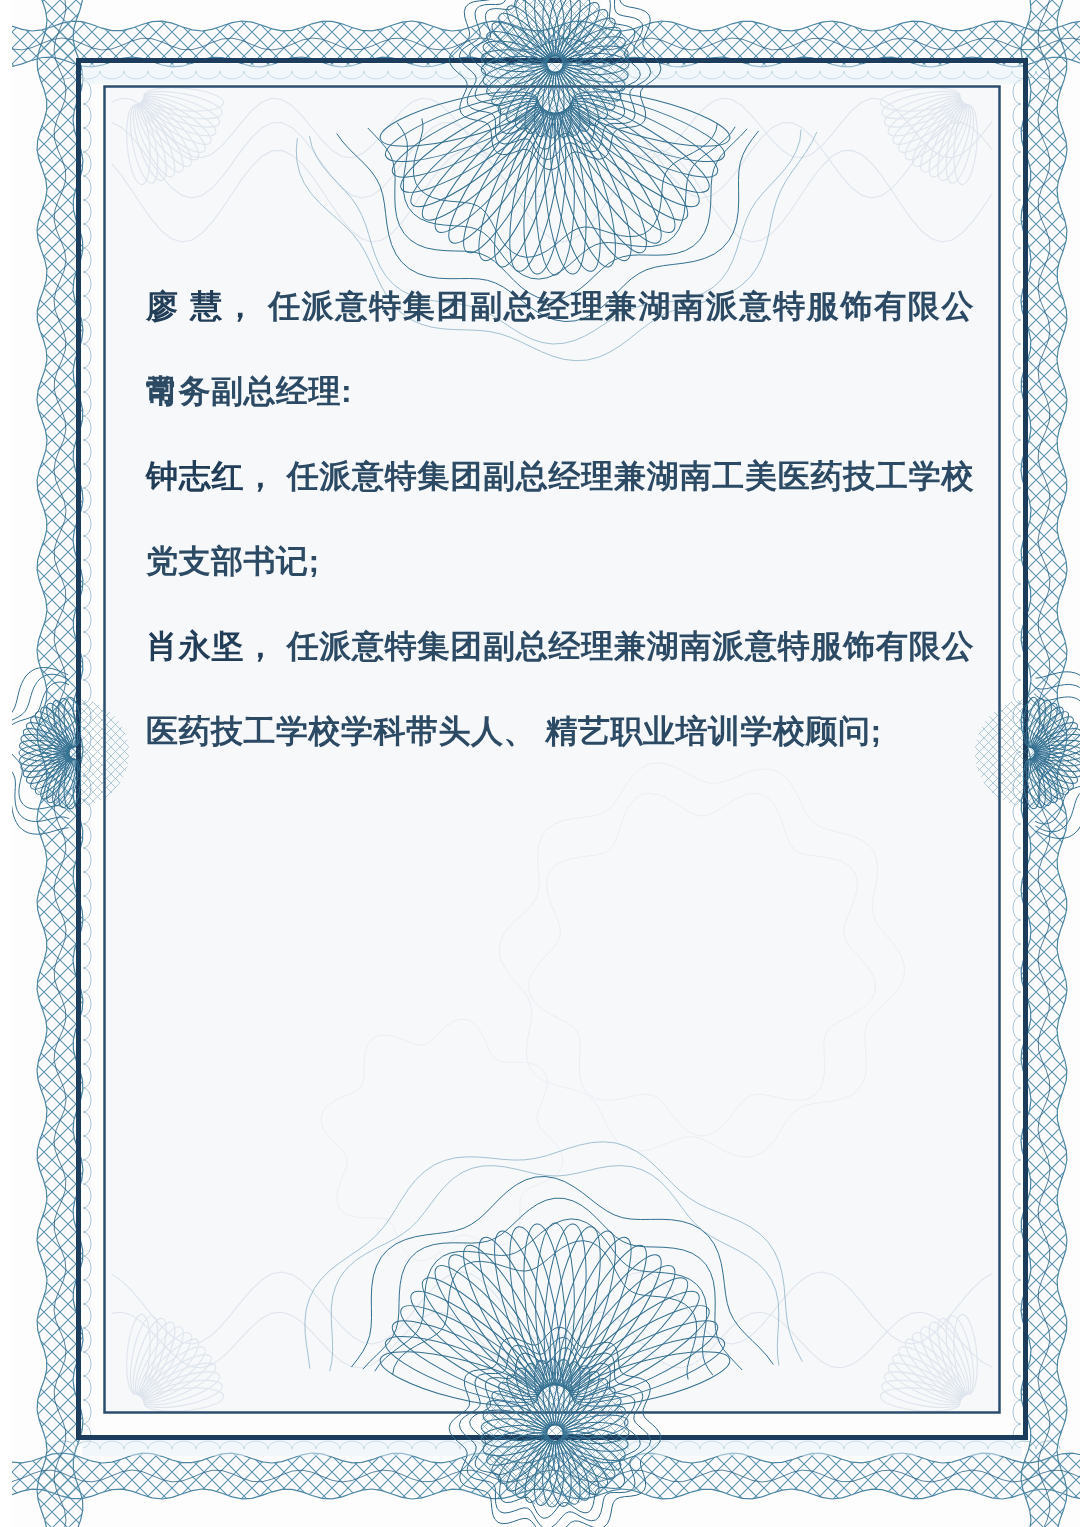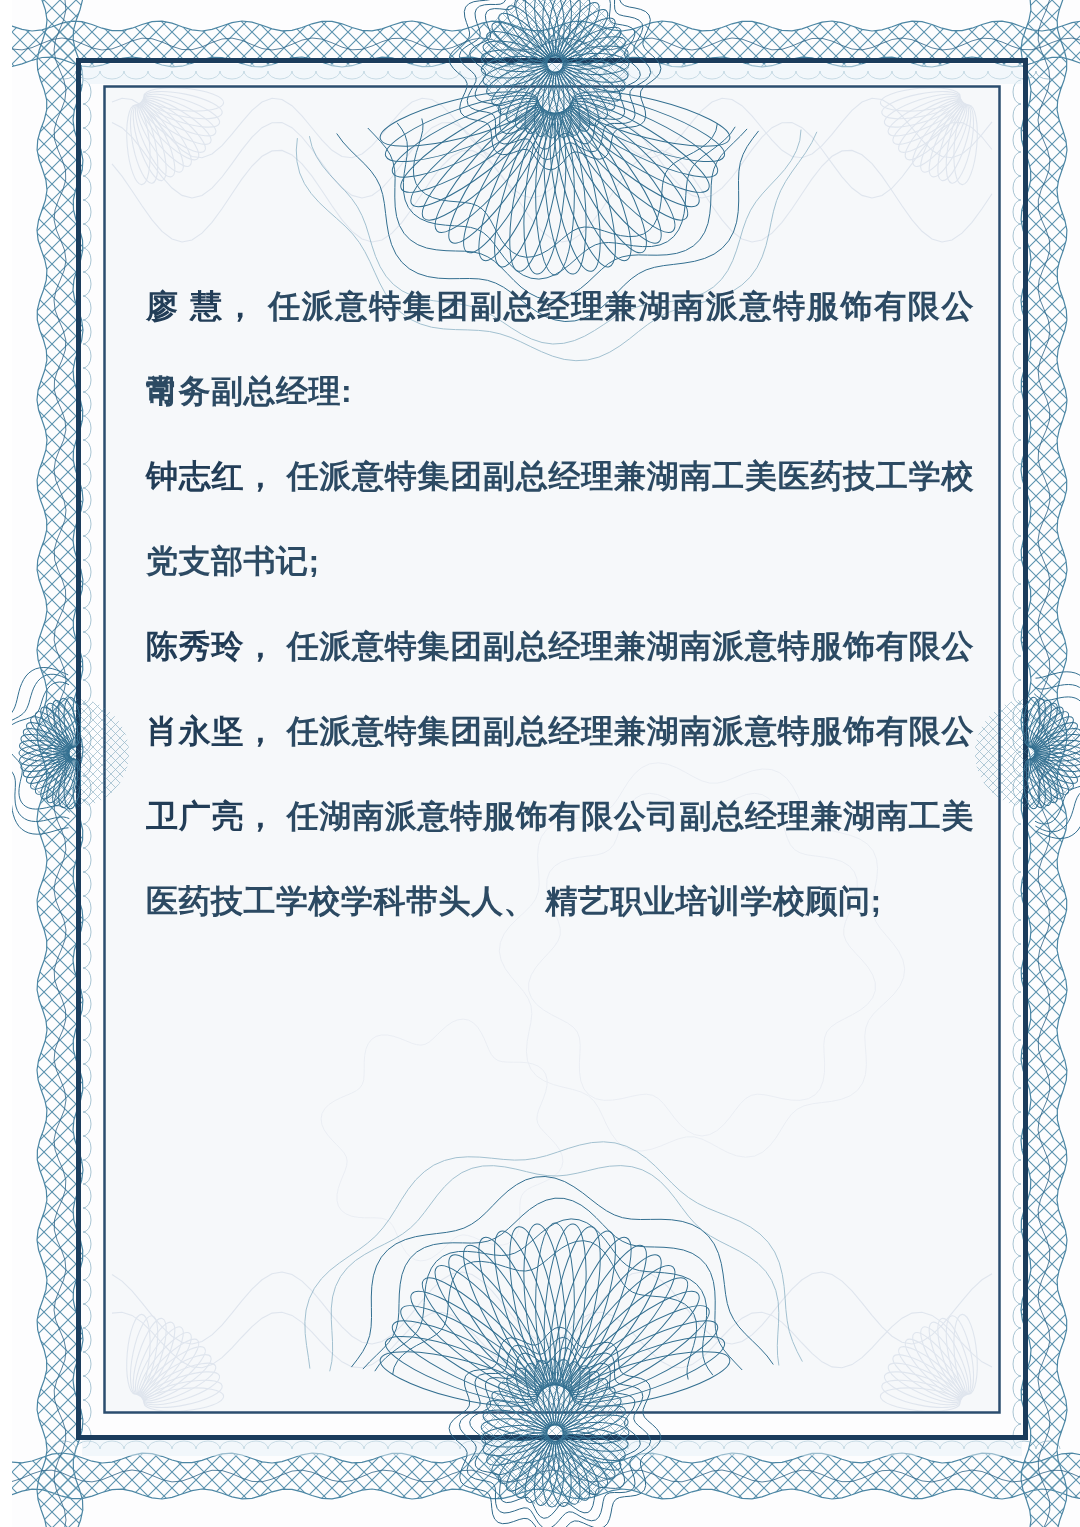--- a/index.html
+++ b/index.html
@@ -331,18 +331,16 @@
       </g>
       <circle cx="543" cy="1433" r="74" fill="url(#meshF)" stroke="none" opacity="0.6"></circle>
       <circle cx="63" cy="753" r="54" fill="url(#meshF)" stroke="none" opacity="0.5"></circle>
       <circle cx="1017" cy="753" r="54" fill="url(#meshF)" stroke="none" opacity="0.5"></circle>
     </svg>
   <div class="text-block" id="lines">
       <div class="line just"><span class="pname">廖 慧，</span> <span>任派意特集团副总经理兼湖南派意特服饰有限公司</span></div>
       <div class="line"><span>常务副总经理:</span></div>
       <div class="line just"><span class="pname">钟志红，</span> <span>任派意特集团副总经理兼湖南工美医药技工学校</span></div>
       <div class="line"><span>党支部书记;</span></div>
-      <div class="line just"><span class="pname">陈秀玲，</span> <span>任派意特集团副总经理兼湖南派意特服饰有限公</span></div>
       <div class="line just"><span class="pname">肖永坚，</span> <span>任派意特集团副总经理兼湖南派意特服饰有限公</span></div>
-      <div class="line just"><span class="pname">卫广亮，</span> <span>任湖南派意特服饰有限公司副总经理兼湖南工美</span></div>
       <div class="line"><span>医药技工学校学科带头人、 精艺职业培训学校顾问;</span></div>
     </div>
 </div>
 
 </body></html>

